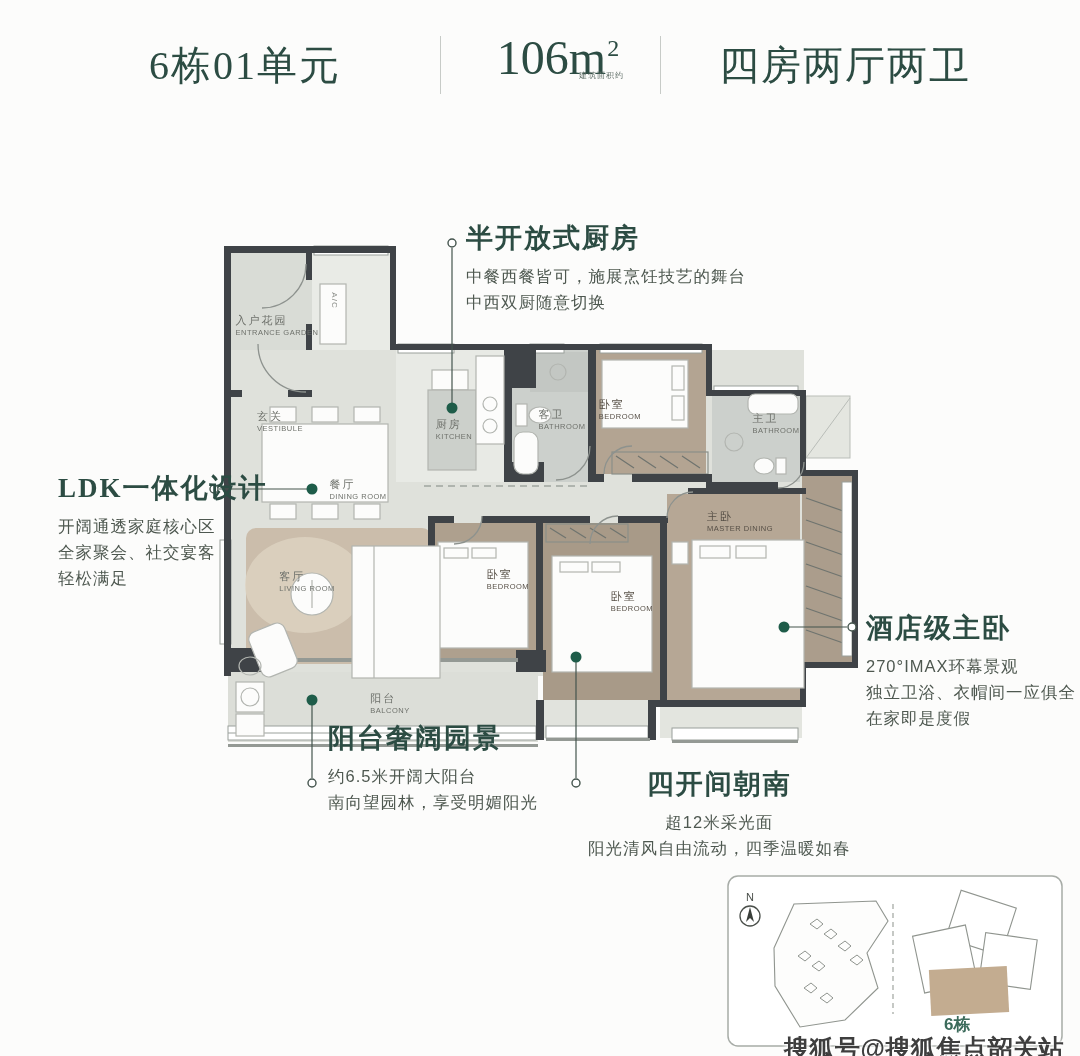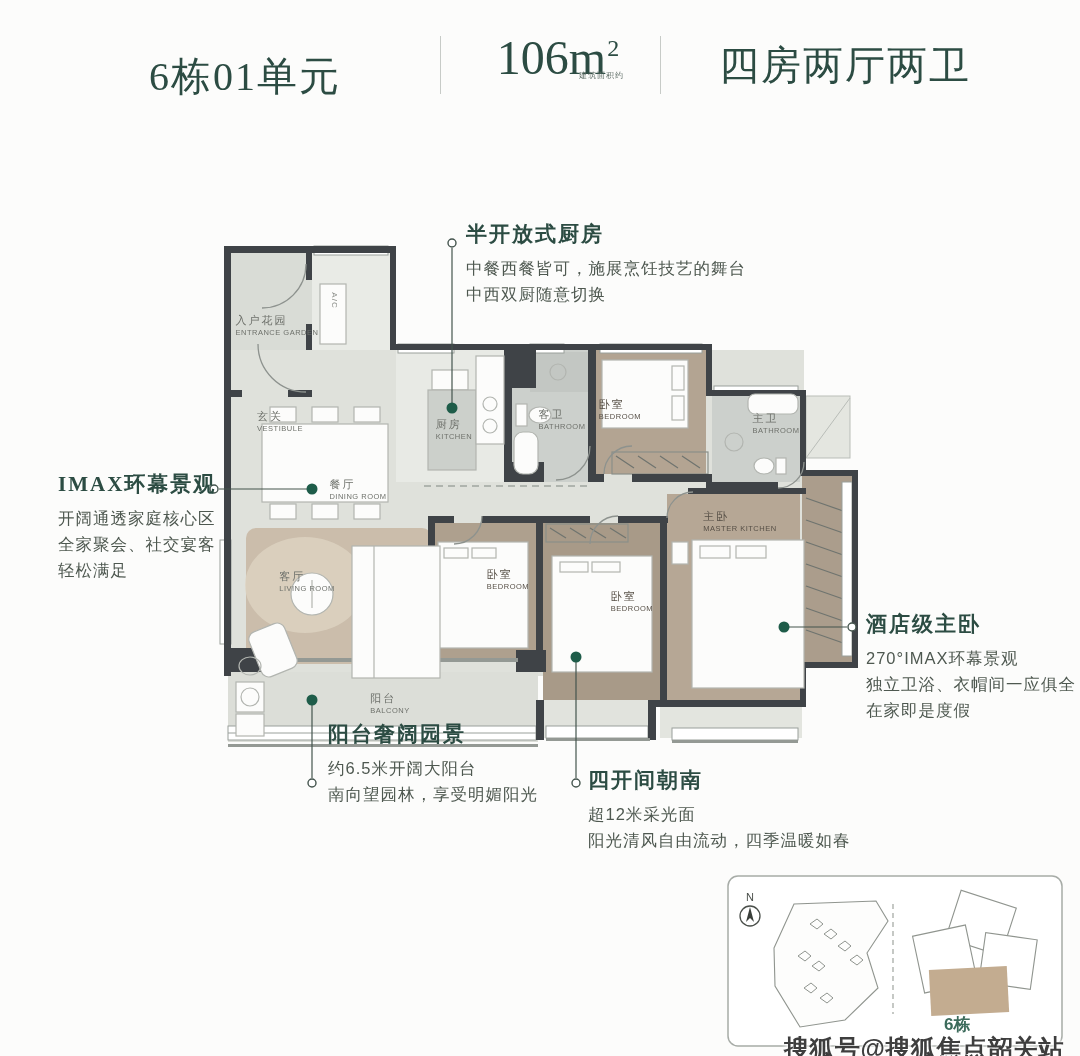--- a/index.html
+++ b/index.html
@@ -1,38 +1,38 @@
 <!DOCTYPE html>
 <html><head>
 <meta charset="utf-8">
 <style>
   html,body{margin:0;padding:0;background:#ffffff;}
   .page{position:relative;width:1080px;height:1056px;background:#fcfcfb;overflow:hidden;
         font-family:"Liberation Sans",sans-serif;}
   
   .hdr-seg{position:absolute;text-align:center;color:#2c4c43;
            font-family:"Liberation Serif","DejaVu Serif",serif;}
-  .hdr-unit{left:140px;top:38px;width:210px;font-size:40px;letter-spacing:2px;margin-top:11px;}
+  .hdr-unit{left:140px;top:38px;width:210px;font-size:40px;letter-spacing:2px;}
   .hdr-layout{left:690px;top:38px;width:310px;font-size:40px;letter-spacing:2px;}
   .hdr-area{left:468px;top:30px;width:180px;font-size:48px;}
   .hdr-area sup{font-size:24px;vertical-align:18px;margin-left:1px;}
   .hdr-area .note{position:absolute;top:9px;right:24px;font-size:8px;letter-spacing:1px;
                   color:#5c6b64;font-family:"Liberation Sans",sans-serif;margin-top:31px;}
   .hdr-div{position:absolute;top:36px;width:1px;height:58px;background:#c7cbc7;}
   .hdr-div.d1{left:440px;} .hdr-div.d2{left:660px;}
   
   .callout{position:absolute;}
-  .callout h3{margin:0 0 7px 0;font-size:21px;letter-spacing:2px;color:#2c4c43;
+  .callout h3{margin:0 0 7px 0;font-size:27px;letter-spacing:2px;color:#2c4c43;
               font-family:"Liberation Serif","DejaVu Serif",serif;font-weight:700;}
   .callout p{margin:0;font-size:16.5px;line-height:26px;color:#4e5850;letter-spacing:1px;}
   .co-kitchen{left:466px;top:220px;}
   .co-ldk{left:58px;top:470px;}
   .co-master{left:866px;top:610px;}
   .co-balcony{left:328px;top:720px;}
-  .co-south{left:588px;top:766px;}
+  .co-south{left:588px;top:766px;text-align:center;}
   
   .room-label{position:absolute;transform:translateX(-50%);
               color:#6e716b;line-height:1.25;white-space:nowrap;}
   .room-label .cn{display:block;font-size:11px;letter-spacing:2px;}
   .room-label .en{display:block;font-size:7.5px;letter-spacing:0.5px;}
   .room-label.on-wood{color:#564f46;}
   .ac-label{position:absolute;left:326px;top:296px;font-size:8px;color:#8a8d88;
             transform:rotate(90deg);letter-spacing:1px;}
   
   .watermark{position:absolute;right:16px;top:1012px;font-size:25px;font-weight:700;
@@ -289,34 +289,34 @@
   <div class="room-label on-wood" style="left:508px;top:568px">
     <span class="cn">卧室</span>
     <span class="en">BEDROOM</span>
   </div>
   <div class="room-label on-wood" style="left:632px;top:590px">
     <span class="cn">卧室</span>
     <span class="en">BEDROOM</span>
   </div>
   <div class="room-label on-wood" style="left:740px;top:510px">
     <span class="cn">主卧</span>
-    <span class="en">MASTER KITCHEN</span>
+    <span class="en">MASTER DINING</span>
   </div>
   <div class="room-label" style="left:390px;top:692px">
     <span class="cn">阳台</span>
     <span class="en">BALCONY</span>
   </div>
 
   <div class="callout co-kitchen">
     <h3>半开放式厨房</h3>
     <p>中餐西餐皆可，施展烹饪技艺的舞台</p>
     <p>中西双厨随意切换</p>
   </div>
   <div class="callout co-ldk">
-    <h3>IMAX环幕景观</h3>
+    <h3>LDK一体化设计</h3>
     <p>开阔通透家庭核心区</p>
     <p>全家聚会、社交宴客</p>
     <p>轻松满足</p>
   </div>
   <div class="callout co-master">
     <h3>酒店级主卧</h3>
     <p>270°IMAX环幕景观</p>
     <p>独立卫浴、衣帽间一应俱全</p>
     <p>在家即是度假</p>
   </div>

